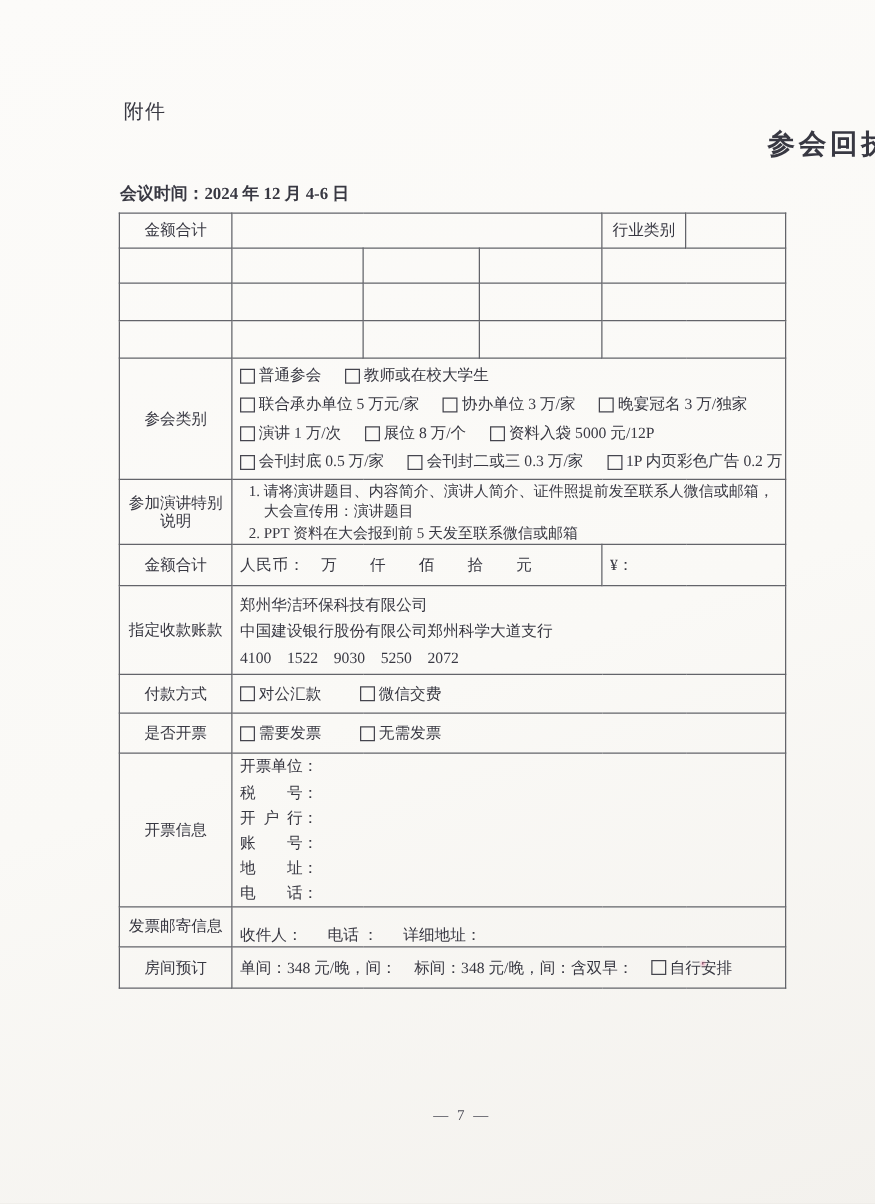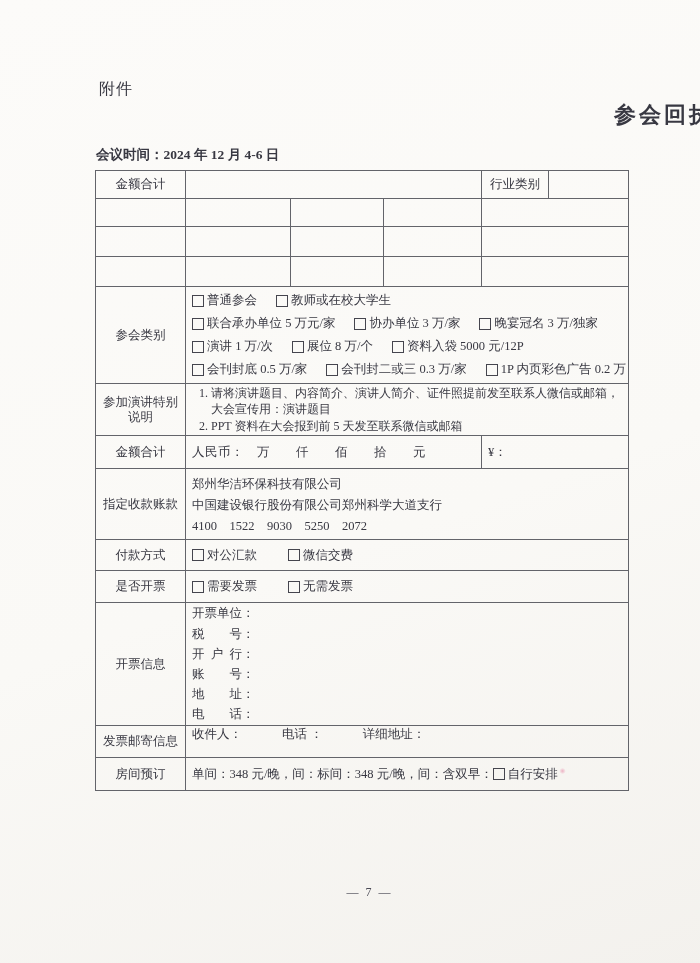--- a/index.html
+++ b/index.html
@@ -47,22 +47,22 @@
       margin-right:3px;vertical-align:-1px;flex:none;background:transparent;}
   .opt{display:inline-flex;align-items:center;white-space:nowrap;}
   .opt-line{display:flex;align-items:center;gap:19px;height:23px;}
   .opt-line.wide{gap:31px;height:100%;}
   td.cat-cell{padding:2px 6px;}
   ol.notes{margin:0;padding-left:19px;font-size:12px;}
   ol.notes li{line-height:16.5px;}
   .acct-line{line-height:21px;}
   .acct-box{padding-top:3px;}
   .inv-line{line-height:20.2px;}
-  .mail-line{display:flex;gap:40px;align-items:flex-start;height:100%;}
-  .room-line{display:flex;align-items:center;height:100%;white-space:nowrap;}
+  .mail-line{display:flex;gap:20px;align-items:flex-end;height:100%;}
+  .room-line{display:flex;gap:14px;align-items:center;height:100%;white-space:nowrap;}
   .amount-cell{letter-spacing:.5px;}
   .page-num{position:absolute;left:0;top:885px;width:100%;text-align:center;
             font-size:12px;letter-spacing:2px;color:#4a4a55;}
   .speck{position:absolute;left:559px;top:768px;width:7px;height:6px;border-radius:50%;
          background:radial-gradient(circle,rgba(228,110,150,.5),rgba(228,110,150,0) 70%);}
 </style>
 </head>
 <body>
 
 <div class="sheet">

